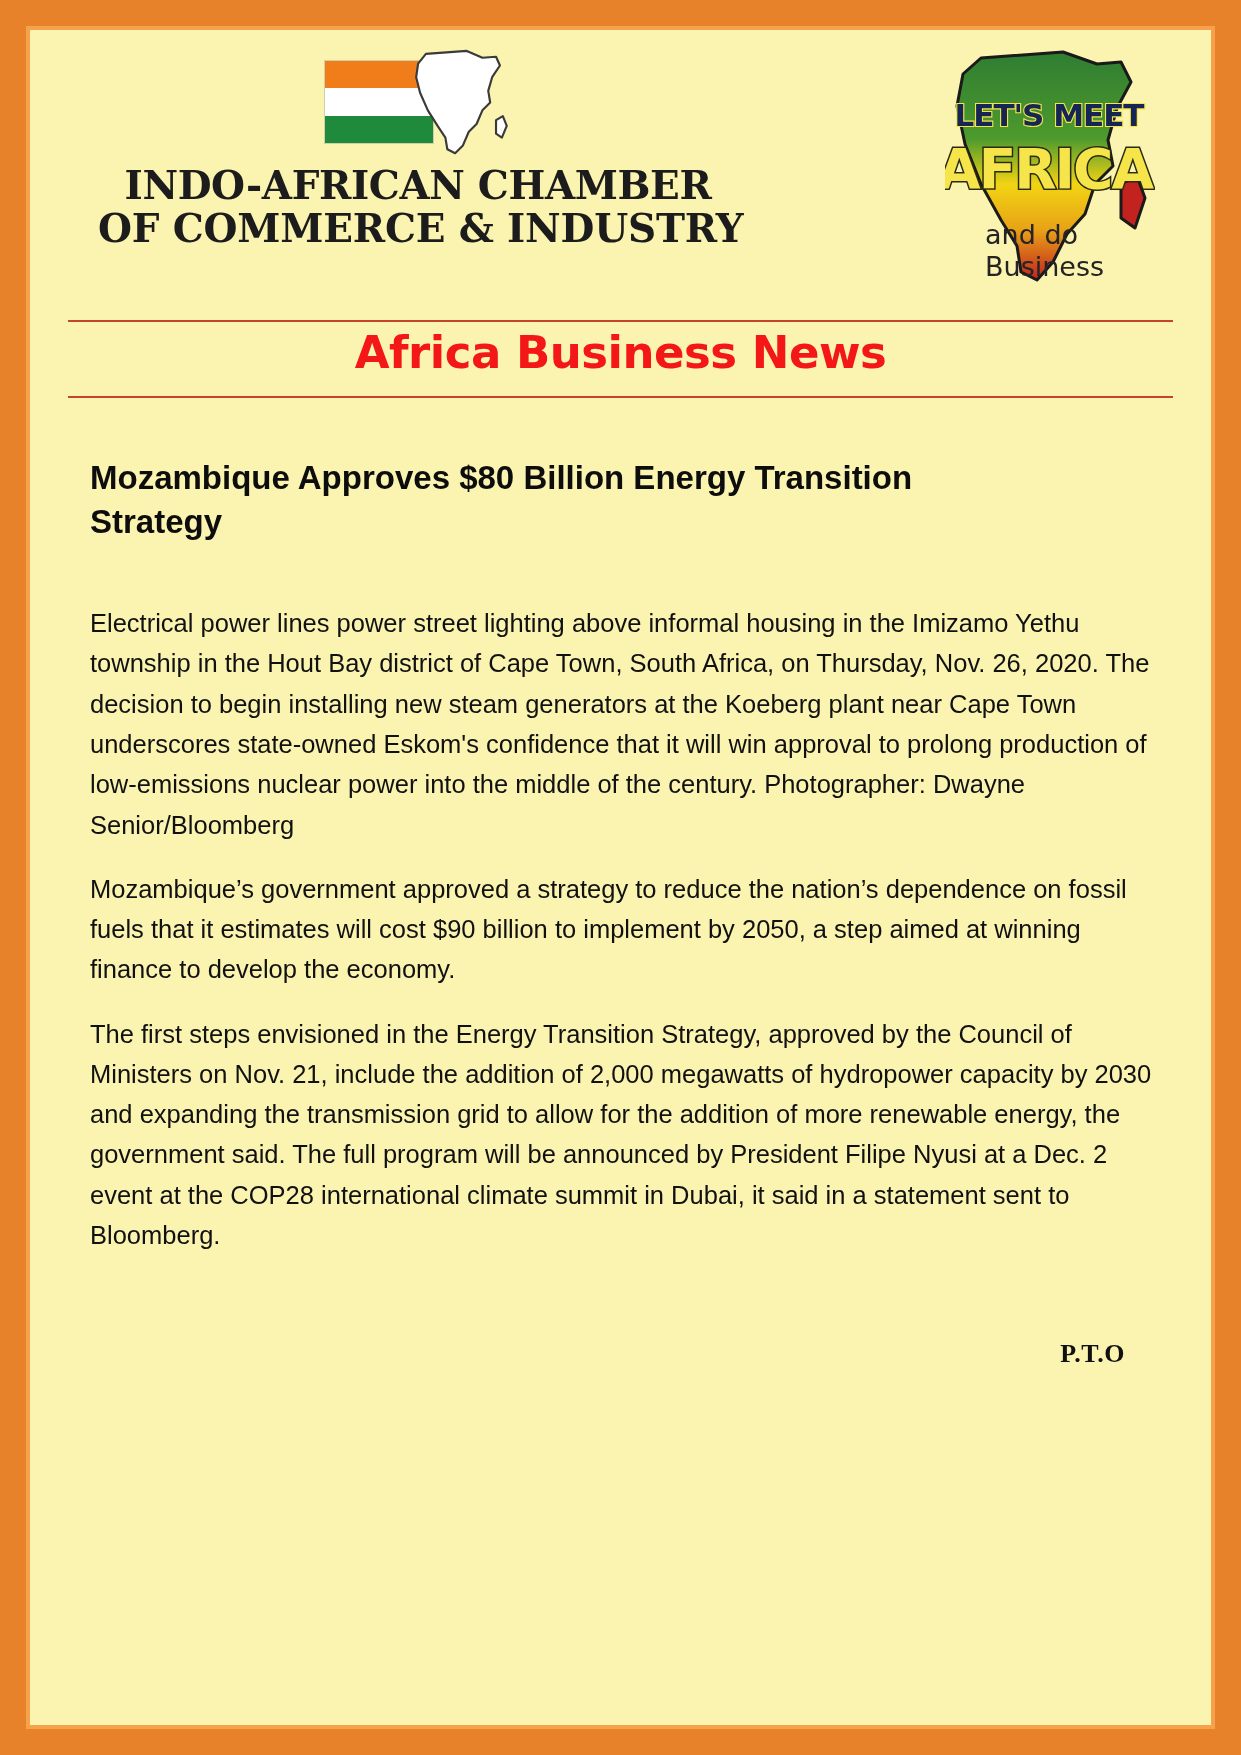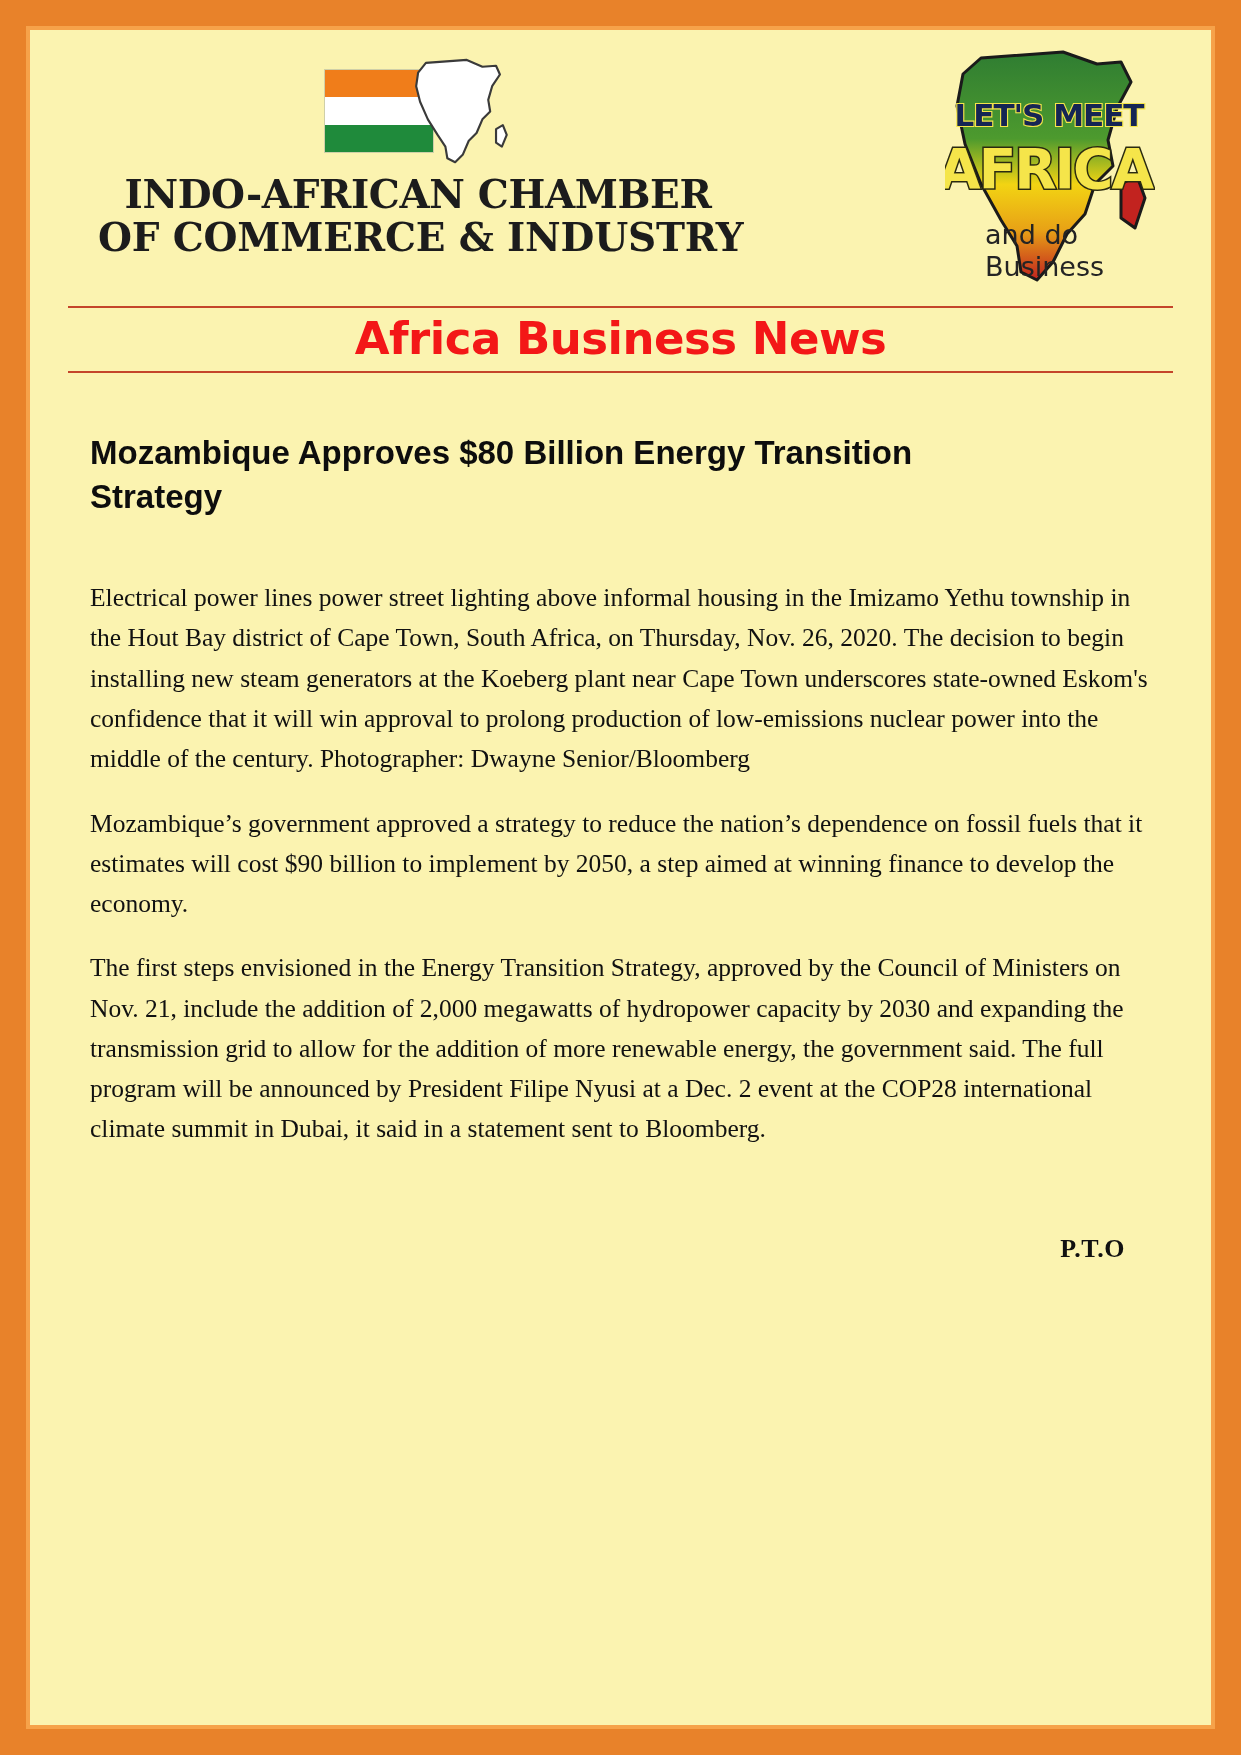--- a/index.html
+++ b/index.html
@@ -46,21 +46,21 @@
     position: relative;
     display: flex;
     align-items: flex-start;
     justify-content: flex-start;
     height: 258px;
   }
 
   .chamber-logo {
     position: absolute;
     left: 30px;
-    top: 11px;
+    top: 2px;
     width: 640px;
     text-align: center;
   }
   .emblem {
     position: relative;
     width: 200px;
     height: 110px;
     margin: 0 auto 6px auto;
   }
   .flag {
@@ -99,24 +99,24 @@
   .meet-africa-logo {
     position: absolute;
     right: 18px;
     top: 2px;
     width: 210px;
     height: 255px;
   }
 
   
   .banner {
-    margin-top: 2px;
+    margin-top: 16px;
     border-top: 2px solid #c4452a;
     border-bottom: 2px solid #c4452a;
-    padding: 8px 0 10px 0;
+    padding: 8px 0 21px 0;
     text-align: center;
   }
   .banner-title {
     font-family: "DejaVu Sans", "Liberation Sans", sans-serif;
     font-weight: bold;
     font-size: 45px;
     line-height: 1;
     color: #f31717;
     letter-spacing: -0.5px;
   }
@@ -132,21 +132,21 @@
     font-size: 33px;
     line-height: 1.32;
     color: #0d0d0d;
     max-width: 960px;
   }
   .body-copy {
     margin-top: 60px;
   }
   .body-copy p {
     margin: 0 0 24px 0;
-    font-family: Liberation Serif, serif;
+    font-family: Liberation Sans, sans-serif;
     font-size: 25.5px;
     line-height: 1.58;
     color: #111111;
     text-align: left;
   }
   .pto {
     margin-top: 84px;
     text-align: right;
     padding-right: 28px;
     font-family: "Liberation Serif", "DejaVu Serif", serif;

